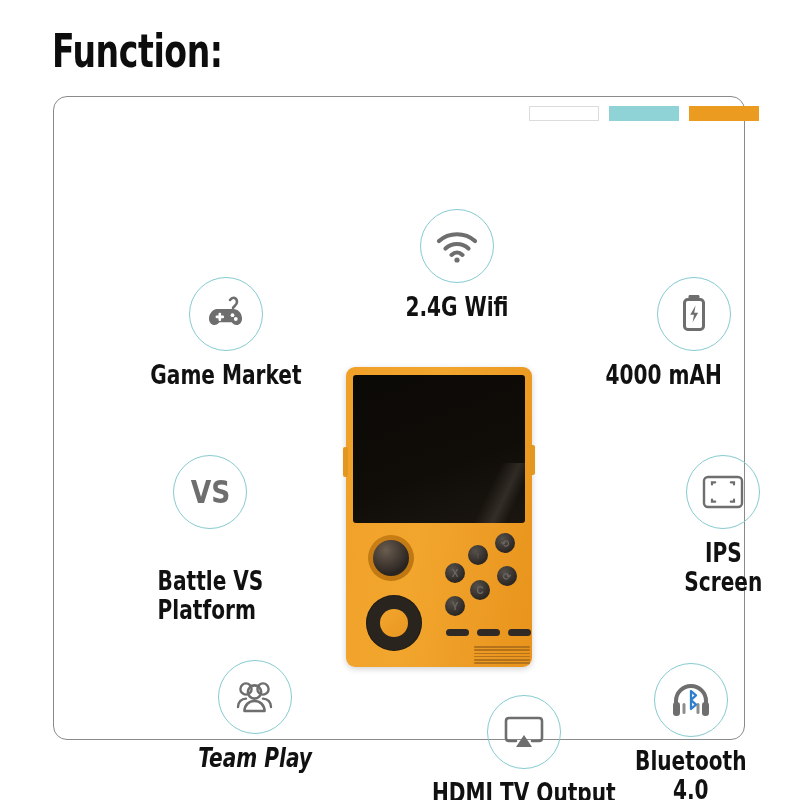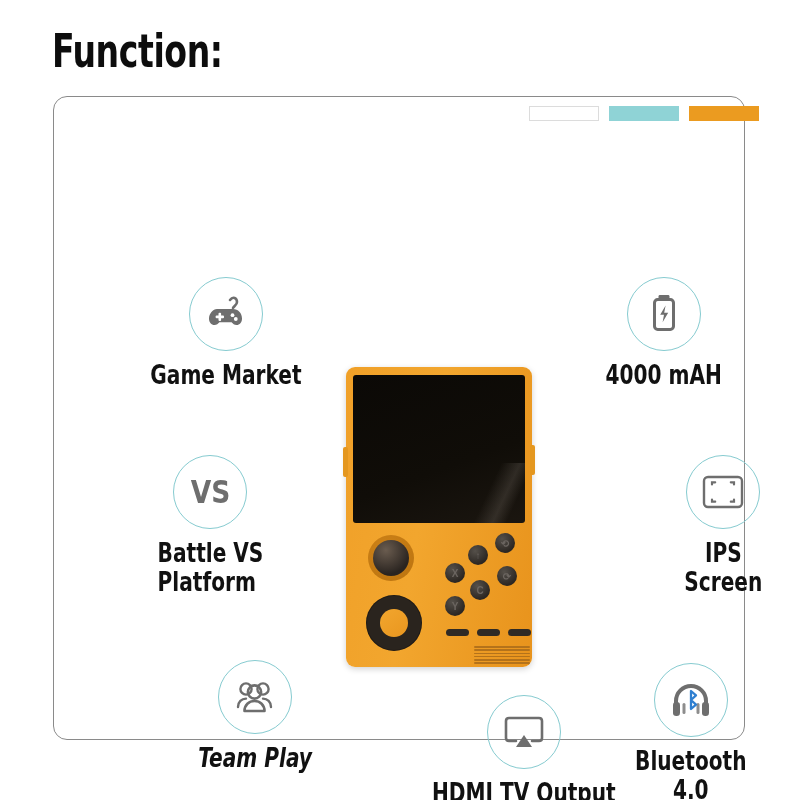--- a/index.html
+++ b/index.html
@@ -51,22 +51,22 @@
     font-family:"DejaVu Sans Condensed","Liberation Sans",sans-serif;
     font-size:26px;font-weight:bold;color:#111;
     white-space:pre-line;text-align:center;line-height:1.12;
     transform:scaleX(0.86);transform-origin:center top;
   }
   .f-label.left-al{text-align:left;}
 
   
   #feat-game-market{left:84px;top:180px;justify-content:flex-end;}
   #feat-wifi{left:343px;top:112px;}
-  #feat-battery{left:542px;top:180px;}
-  #feat-battle{left:95px;top:358px;}
+  #feat-battery{left:542px;top:180px;align-items:flex-end;}
+  #feat-battle{left:95px;top:358px;gap:28px;}
   #feat-ips{left:624px;top:358px;}
   #feat-team{left:135px;top:563px;font-style:italic;}
   #feat-hdmi{left:363px;top:598px;}
   #feat-bt{left:572px;top:566px;}
 
   .vs-text{
     font-family:"DejaVu Sans Condensed","Liberation Sans",sans-serif;
     font-size:32px;font-weight:bold;color:#6e6e6e;
     transform:scaleX(0.92);
   }
@@ -157,20 +157,31 @@
           <path d="M13 15h16c5 0 9 4 9 9.5 0 4-2.4 6.5-5.4 6.5-2.4 0-3.6-1.4-5-2.8h-12.2c-1.4 1.4-2.6 2.8-5 2.8C7.4 31 5 28.5 5 24.5 5 20 9 15 13 15z" fill="#6e6e6e"></path>
           <rect x="11.6" y="21.6" width="8.4" height="2.6" rx="1" fill="#fff"></rect>
           <rect x="14.5" y="18.7" width="2.6" height="8.4" rx="1" fill="#fff"></rect>
           <circle cx="28.5" cy="21.2" r="1.9" fill="#fff"></circle>
           <circle cx="31.8" cy="25" r="1.9" fill="#fff"></circle>
         </svg>
       </div>
       <div class="f-label">Game Market</div>
     </div>
 
+    <div class="feature" id="feat-wifi">
+      <div class="circle">
+        <svg width="44" height="34" viewBox="0 0 44 34">
+          <path d="M4 12c10-9 26-9 36 0" fill="none" stroke="#6e6e6e" stroke-width="4.2" stroke-linecap="round"></path>
+          <path d="M10.5 19.5c6.5-6 16.5-6 23 0" fill="none" stroke="#6e6e6e" stroke-width="4.2" stroke-linecap="round"></path>
+          <path d="M16.5 26c3.4-3.2 7.6-3.2 11 0" fill="none" stroke="#6e6e6e" stroke-width="4" stroke-linecap="round"></path>
+          <circle cx="22" cy="31" r="2.6" fill="#6e6e6e"></circle>
+        </svg>
+      </div>
+      <div class="f-label">2.4G Wifi</div>
+    </div>
 
     <div class="feature" id="feat-battery">
       <div class="circle">
         <svg width="34" height="44" viewBox="0 0 34 44">
           <rect x="11.5" y="3" width="11" height="4" rx="1.4" fill="#6e6e6e"></rect>
           <rect x="7.5" y="7.5" width="19" height="30" rx="3.2" fill="none" stroke="#6e6e6e" stroke-width="3"></rect>
           <path d="M18.6 13.5l-5.4 9.2h3.8l-1.4 7.6 5.6-9.6h-4z" fill="#6e6e6e"></path>
         </svg>
       </div>
       <div class="f-label">4000 mAH</div>

